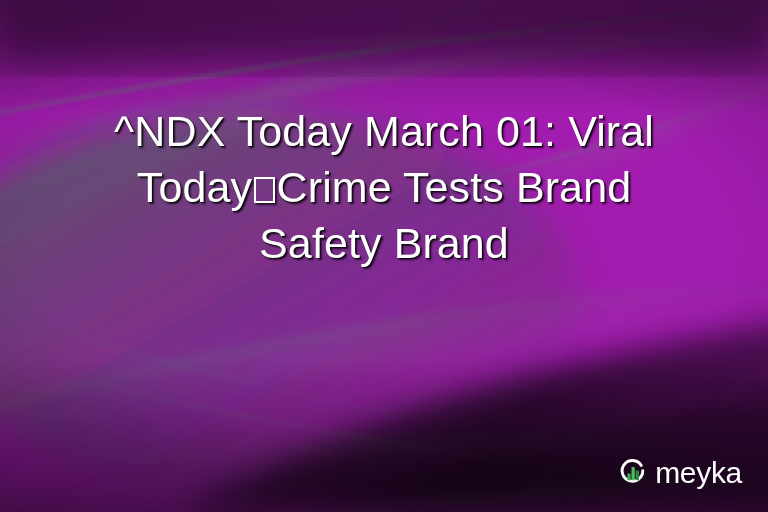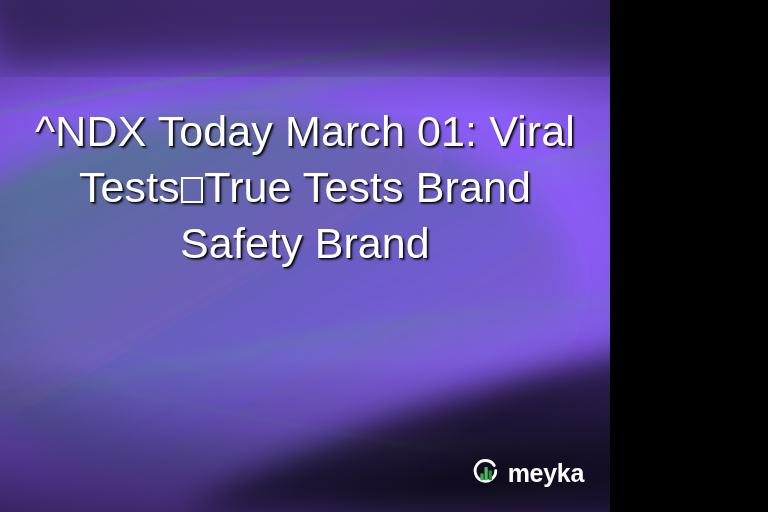--- a/index.html
+++ b/index.html
@@ -6,24 +6,24 @@
 
   html, body {
     width: 768px;
     height: 512px;
     overflow: hidden;
     background: #000;
   }
 
   .card {
     position: relative;
-    width: 610px;
+    width: 768px;
     height: 512px;
     overflow: hidden;
-    background: #8b5cf6;
+    background: #a21caf;
     font-family: "Liberation Sans", sans-serif;
   }
 
   
   .bg-base {
     position: absolute;
     inset: 0;
     background:
       radial-gradient(ellipse 90% 70% at 30% 62%, #14礼 0%, transparent 0%),
       radial-gradient(ellipse 78% 62% at 26% 58%, #1a7a26 0%, #0e5518 38%, rgba(9,55,17,0) 72%),
@@ -96,22 +96,22 @@
 
   .brand-mark {
     width: 30px;
     height: 30px;
     flex: 0 0 30px;
     display: block;
   }
 
   .brand-name {
     color: #ffffff;
-    font-size: 25px;
-    font-weight: bold;
+    font-size: 30px;
+    font-weight: normal;
     letter-spacing: -0.3px;
     line-height: 1;
   }
 </style>
 </head>
 <body>
 
 <div class="card">
 
   <div class="bg-base"></div>
@@ -174,21 +174,21 @@
     <path d="M -40,470 C 180,452 420,440 810,436" fill="none" stroke="url(#streakB)" stroke-width="10" filter="url(#soft10)" opacity="0.22"></path>
 
     <path d="M 330,512 C 500,496 640,486 810,474" fill="none" stroke="url(#streakA)" stroke-width="6" filter="url(#soft6)" opacity="0.20"></path>
 
     <rect x="0" y="0" width="768" height="70" fill="#000000" opacity="0.30" filter="url(#soft16)"></rect>
   </svg>
 
   <div class="vignette"></div>
 
   <div class="headline-wrap">
-    <h1 class="headline"><span>^NDX Today March 01: Viral</span><br><span>Tests</span><span class="tofu"></span><span>True Tests Brand</span><br><span>Safety Brand</span></h1>
+    <h1 class="headline"><span>^NDX Today March 01: Viral</span><br><span>Today</span><span class="tofu"></span><span>Crime Tests Brand</span><br><span>Safety Brand</span></h1>
   </div>
 
   <div class="brand">
     <svg class="brand-mark" viewBox="0 0 32 32" aria-hidden="true">
 
       <path d="M 24.8 8.0 A 11 11 0 1 0 26.4 13.6" fill="none" stroke="#ffffff" stroke-width="3.1" stroke-linecap="round"></path>
 
       <rect x="10.0" y="16.4" width="3.5" height="7.4" rx="0.5" fill="#3faa50"></rect>
       <rect x="14.4" y="9.6" width="3.5" height="14.2" rx="0.5" fill="#4fba60"></rect>
       <rect x="18.8" y="13.2" width="3.5" height="10.6" rx="0.5" fill="#2f8a3d"></rect>

